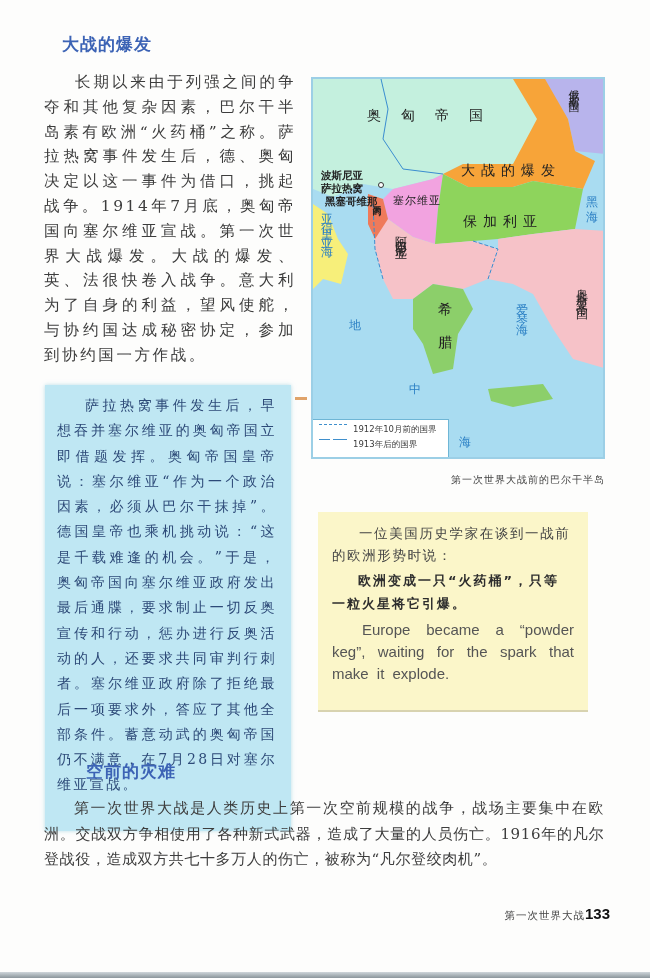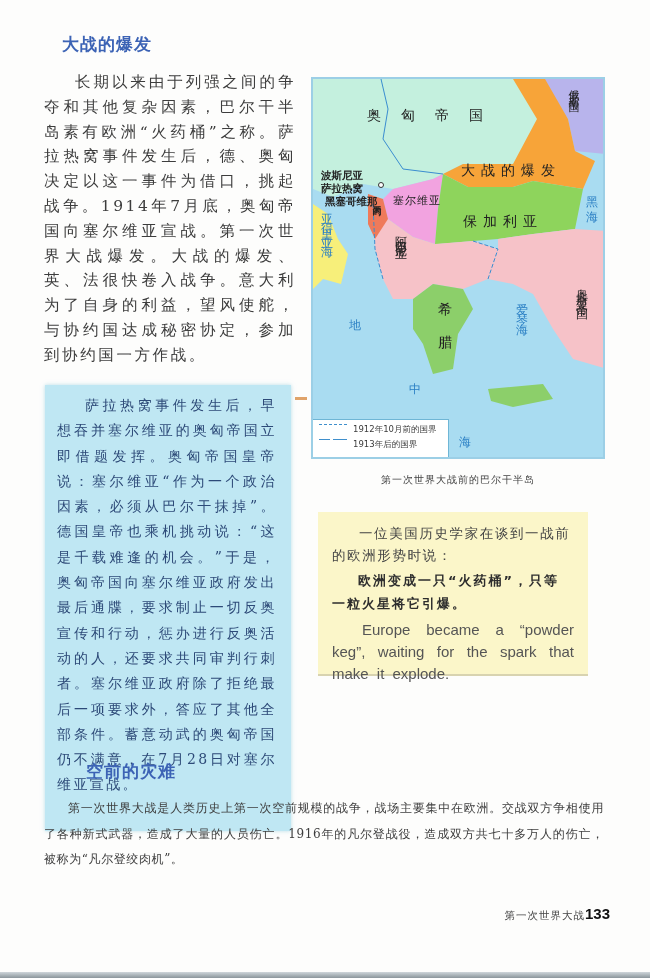--- a/index.html
+++ b/index.html
@@ -43,39 +43,39 @@
     position: absolute; left: 0; top: 340px; width: 136px; height: 42px;
     background: #fff; border-top: 1px solid #6fb6d6; border-right: 1px solid #6fb6d6;
     font-family: "DejaVu Sans", sans-serif; font-size: 8.5px; color: #3b3b3b; padding: 4px 6px;
   }
   .legend-row { display: flex; height: 15px; gap: 6px; }
   .dash1 { width: 28px; border-top: 1.5px dashed #3f8fcc; }
   .dash2 { width: 28px; height: 0; border-top: 1.5px solid #3f8fcc; background-image: none; position: relative; }
   .dash2::after { content: ""; position: absolute; left: 11px; top: -2px; width: 3px; height: 3px; background: #fff; }
 
   .map-caption {
-    position: absolute; left: 311px; top: 473px; width: 294px; text-align: center;
+    position: absolute; left: 311px; top: 473px; width: 294px; text-align: right;
     font-size: 10px; letter-spacing: 1px; color: #444;
   }
 
   .yellow-box {
-    position: absolute; left: 318px; top: 512px; width: 270px; height: 162px;
+    position: absolute; left: 318px; top: 512px; width: 270px; height: 198px;
     background: #fbf6c9; padding: 10px 14px;
     box-shadow: 0 2px 0 #d8d3b0;
   }
   .yellow-box .zh { font-size: 13.5px; line-height: 22px; letter-spacing: 1.6px; color: #444; }
   .yellow-box .zh p:first-child { text-indent: 2em; }
   .yellow-box .quote { font-family: "DejaVu Sans", sans-serif; font-weight: bold; font-size: 13px; line-height: 23px; letter-spacing: 2px; color: #2d2d2d; margin-top: 3px; }
   .yellow-box .quote p:first-child { text-indent: 2em; }
   .yellow-box .en { font-family: "Liberation Sans", sans-serif; font-size: 15px; line-height: 22px; color: #555; margin-top: 4px; text-align: justify; word-spacing: 4px; }
   .yellow-box .en p { text-indent: 2em; }
 
   .body-text {
     position: absolute; left: 44px; top: 796px; width: 560px;
-    font-size: 12px; line-height: 25.5px; letter-spacing: 0.6px; color: #3d3d3d; text-align: justify;
+    font-size: 15px; line-height: 25.5px; letter-spacing: 0.6px; color: #3d3d3d; text-align: justify;
   }
   .body-text p { text-indent: 2em; }
 
   .footer { position: absolute; right: 40px; top: 905px; display: flex; align-items: baseline; }
   .footer-title { font-size: 10.5px; letter-spacing: 1px; color: #444; }
   .page-num { font-family: "Liberation Sans", sans-serif; font-weight: bold; font-size: 15px; color: #111; }
 
   .bottom-edge { position: absolute; left: 0; top: 972px; width: 650px; height: 6px; background: linear-gradient(#cfd6db, #8b969c); }
 </style>
 </head>

